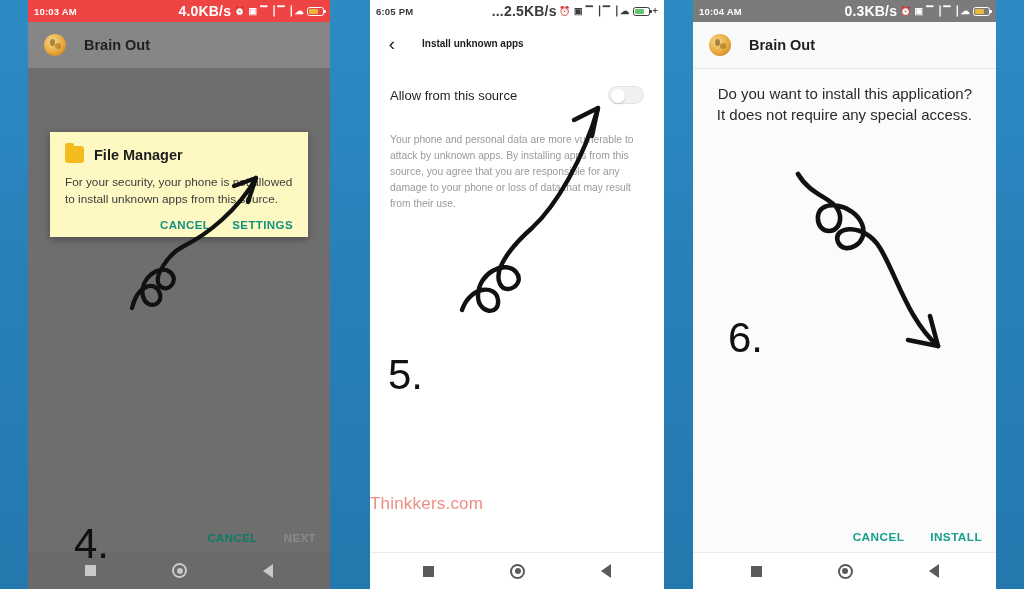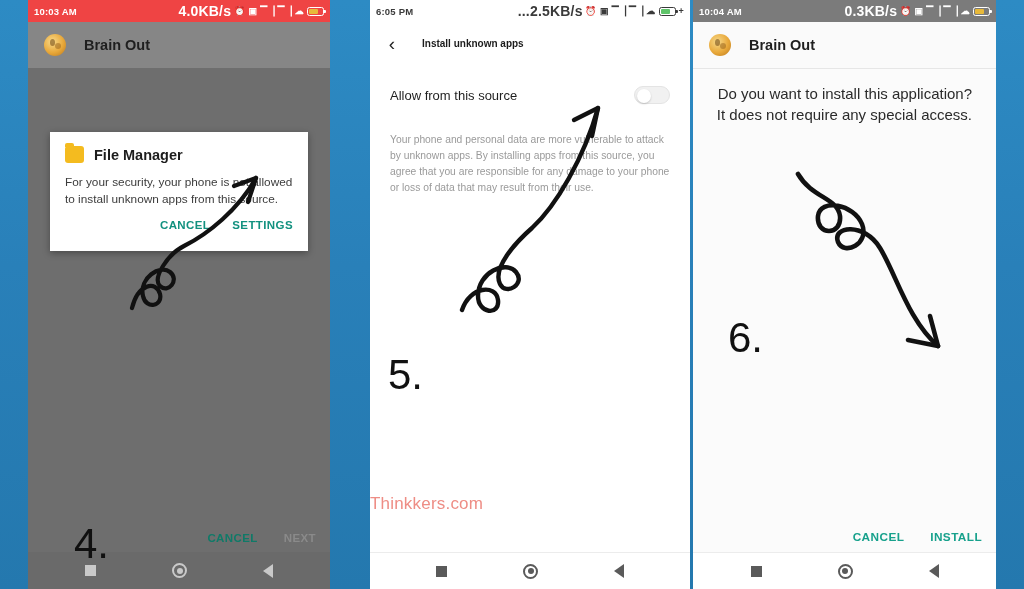--- a/index.html
+++ b/index.html
@@ -20,21 +20,21 @@
 
   
   .phone {
     position: absolute;
     top: 0; bottom: 0;
     overflow: hidden;
     display: flex;
     flex-direction: column;
   }
   #phone1 { left: 28px;  width: 302px; }
-  #phone2 { left: 370px; width: 320px; }
+  #phone2 { left: 370px; width: 294px; }
   #phone3 { left: 693px; width: 303px; }
 
   
   .statusbar {
     height: 22px;
     flex: 0 0 22px;
     display: flex;
     align-items: center;
     justify-content: space-between;
     padding: 0 6px;
@@ -158,23 +158,23 @@
   .navbar.gray  .nav-sq { background: #c9c9c9; }
   .navbar.gray  { color: #c9c9c9; }
   .navbar.white .nav-sq { background: #5a5a5a; }
   .navbar.white { color: #5a5a5a; }
 
   
   .dialog {
     position: absolute;
     left: 22px; top: 64px;
     width: 258px;
-    background: #ffffff;
+    background: #fef9c3;
     box-shadow: 0 2px 7px rgba(0,0,0,.35);
-    padding: 14px 15px 18px 15px;
+    padding: 14px 15px 4px 15px;
   }
   .dlg-head {
     display: flex; align-items: center; gap: 10px;
     margin-bottom: 11px;
   }
   .folder-icon {
     width: 19px; height: 17px;
     background: #f4bb1f;
     border-radius: 3px;
     position: relative;

